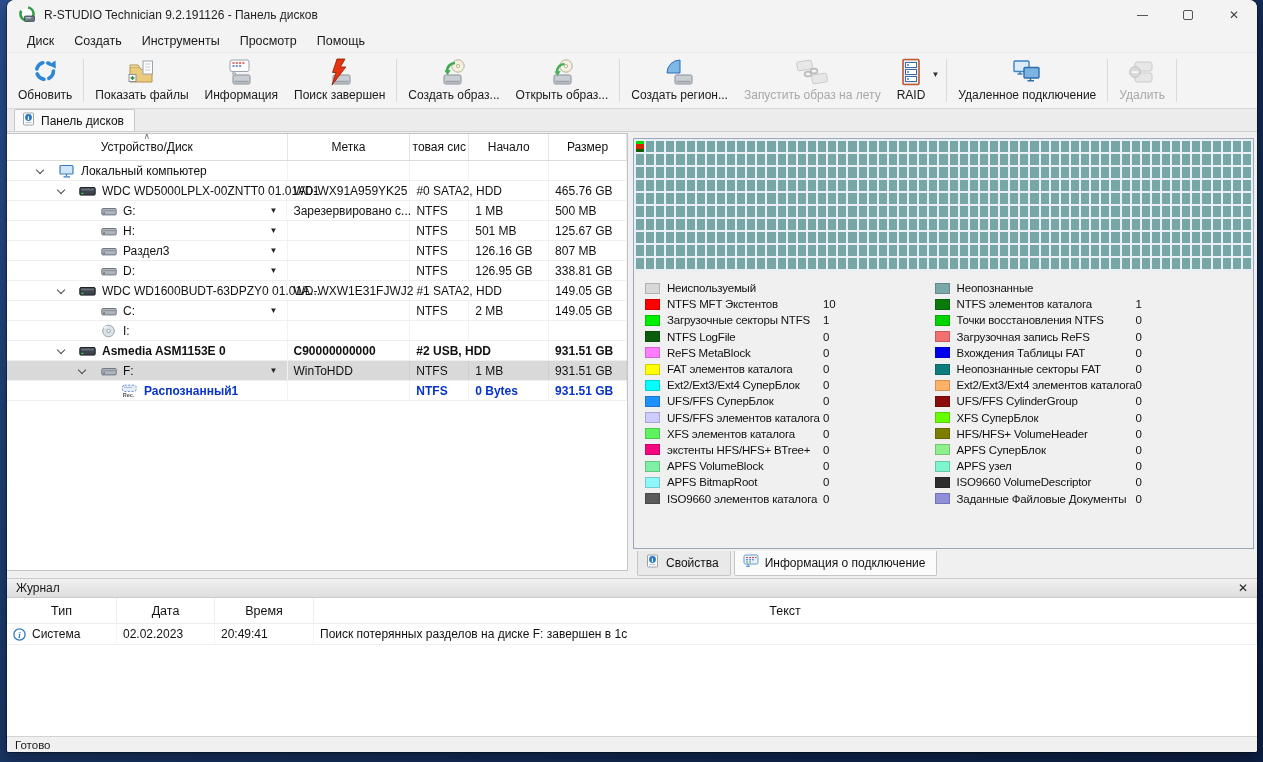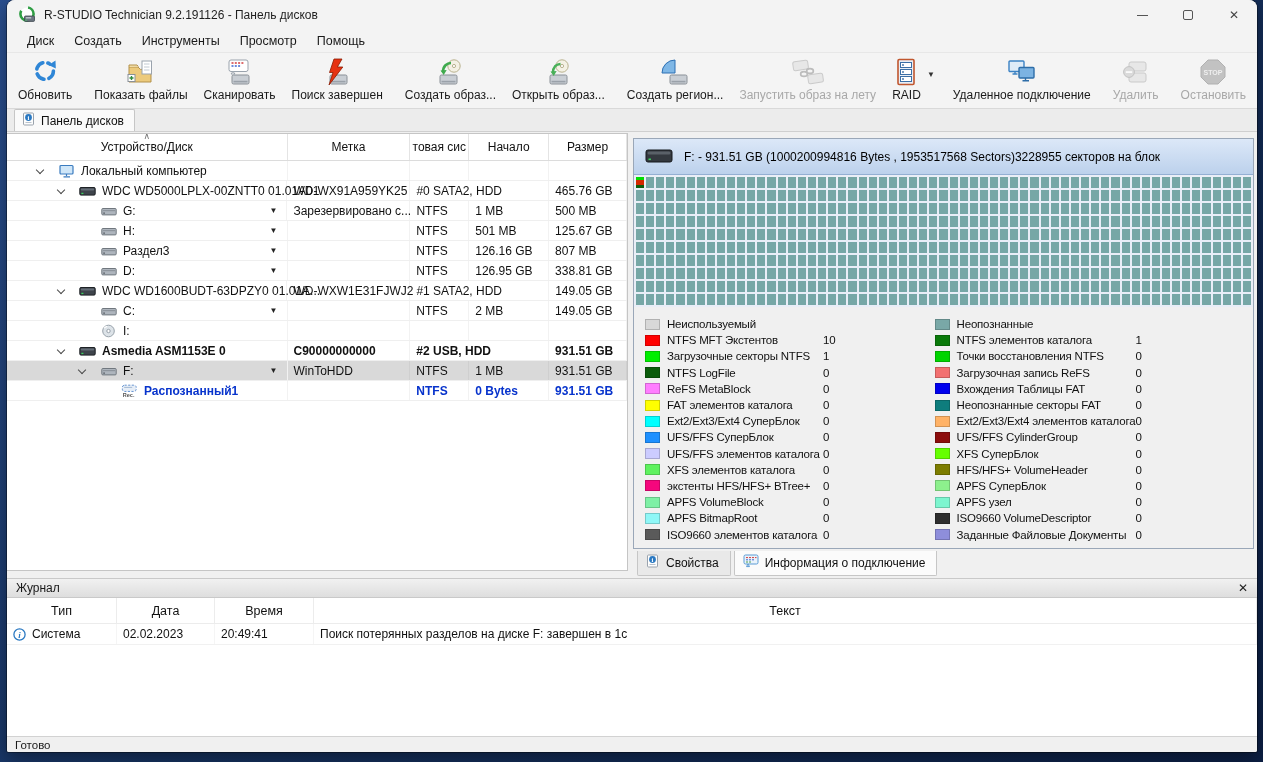--- a/index.html
+++ b/index.html
@@ -155,21 +155,21 @@
         <span class="tb-icon">
           <svg width="30" height="28" viewBox="0 0 30 28">
             <rect x="7" y="17" width="17" height="9" rx="1.5" fill="#c9ced4" stroke="#8a9097"></rect>
             <rect x="8.5" y="22.8" width="14" height="1.6" fill="#9aa1a9"></rect>
             <rect x="4" y="2" width="19" height="11.5" rx="2" fill="#fff" stroke="#9aa3ad"></rect>
             <path d="M6.5 5h2M9.8 5h2M13.1 5h2M16.4 5h2" stroke="#d23c3c" stroke-width="1.4"></path>
             <path d="M6.5 8h2M9.8 8h2M13.1 8h2" stroke="#3c66d2" stroke-width="1.4"></path>
             <path d="M8 13.5 6 16h4z" fill="#fff" stroke="#9aa3ad"></path>
           </svg>
         </span>
-        <span>Сканировать</span>
+        <span>Информация</span>
       </div>
       <div class="tb-btn">
         <span class="tb-icon">
           <svg width="30" height="28" viewBox="0 0 30 28">
             <rect x="8" y="17" width="17" height="9" rx="1.5" fill="#c9ced4" stroke="#8a9097"></rect>
             <rect x="9.5" y="22.8" width="14" height="1.6" fill="#9aa1a9"></rect>
             <path d="M12 1h8l-4.6 8h5.4L7 27l4-12.5H7.5z" fill="#e63312" stroke="#8c1a00" stroke-width="0.8"></path>
           </svg>
         </span>
         <span>Поиск завершен</span>
@@ -256,29 +256,20 @@
           <svg width="30" height="28" viewBox="0 0 30 28">
             <rect x="8" y="4" width="17" height="9" rx="2" fill="#d6dadf" stroke="#9aa1a8"></rect>
             <rect x="8" y="15" width="17" height="9" rx="2" fill="#d6dadf" stroke="#9aa1a8"></rect>
             <circle cx="8" cy="14" r="5.4" fill="#bfbfbf" stroke="#8f8f8f"></circle>
             <rect x="4.8" y="13.2" width="6.4" height="1.8" fill="#fff"></rect>
           </svg>
         </span>
         <span>Удалить</span>
       </div>
       <span class="tb-sep"></span>
-      <div class="tb-btn disabled">
-        <span class="tb-icon">
-          <svg width="28" height="28" viewBox="0 0 28 28">
-            <polygon points="9,2 19,2 26,9 26,19 19,26 9,26 2,19 2,9" fill="#909090" stroke="#6d6d6d"></polygon>
-            <text x="14" y="16.6" font-size="7" fill="#e9e9e9" text-anchor="middle" font-family="Liberation Sans, sans-serif" font-weight="bold">STOP</text>
-          </svg>
-        </span>
-        <span>Остановить</span>
-      </div>
     </div>
 
   <div class="tabstrip">
     <span class="vtab">
       <span>
         <svg width="14" height="14" viewBox="0 0 14 14">
           <rect x="1.5" y="1" width="10" height="12" rx="1" fill="#fdfdfd" stroke="#9aa3ad"></rect>
           <circle cx="6.5" cy="5.5" r="3.4" fill="#2b79c2"></circle>
           <text x="6.5" y="7.6" font-size="6.5" fill="#fff" text-anchor="middle" font-family="Liberation Serif, serif" font-weight="bold">i</text>
           <rect x="3.5" y="10" width="6" height="1" fill="#b9c2cc"></rect>
@@ -507,30 +498,20 @@
             <div class="cell" style="width:123px"></div>
             <div class="cell" style="width:59px">NTFS</div>
             <div class="cell" style="width:80px">0 Bytes</div>
             <div class="cell" style="width:78px">931.51 GB</div>
           </div>
         </div>
     </div>
 
     <div class="scan-panel">
       <div class="scan-box">
-        <div class="scan-header">
-          <span>
-            <svg width="28" height="17" viewBox="0 0 28 17">
-              <rect x="1" y="3" width="26" height="12" rx="2" fill="#34393f" stroke="#15181c"></rect>
-              <rect x="2.5" y="4.5" width="23" height="3" rx="1.5" fill="#5a6168"></rect>
-              <rect x="3.5" y="11.5" width="2.4" height="1.6" fill="#3bd45e"></rect>
-            </svg>
-          </span>
-          <span>F: - 931.51 GB (1000200994816 Bytes , 1953517568 Sectors)3228955 секторов на блок</span>
-        </div>
         <div class="scan-grid" id="scan-grid" style="grid-template-columns: repeat(61, 1fr);">
             <div class="scan-cell" style="background: linear-gradient(rgb(0, 221, 0) 0px, rgb(0, 221, 0) 25%, rgb(212, 39, 0) 25%, rgb(212, 39, 0) 72%, rgb(11, 92, 11) 72%, rgb(11, 92, 11) 100%);"></div>
             <div class="scan-cell" style="background: rgb(118, 167, 166);"></div>
             <div class="scan-cell" style="background: rgb(118, 167, 166);"></div>
             <div class="scan-cell" style="background: rgb(118, 167, 166);"></div>
             <div class="scan-cell" style="background: rgb(118, 167, 166);"></div>
             <div class="scan-cell" style="background: rgb(118, 167, 166);"></div>
             <div class="scan-cell" style="background: rgb(118, 167, 166);"></div>
             <div class="scan-cell" style="background: rgb(118, 167, 166);"></div>
             <div class="scan-cell" style="background: rgb(118, 167, 166);"></div>

